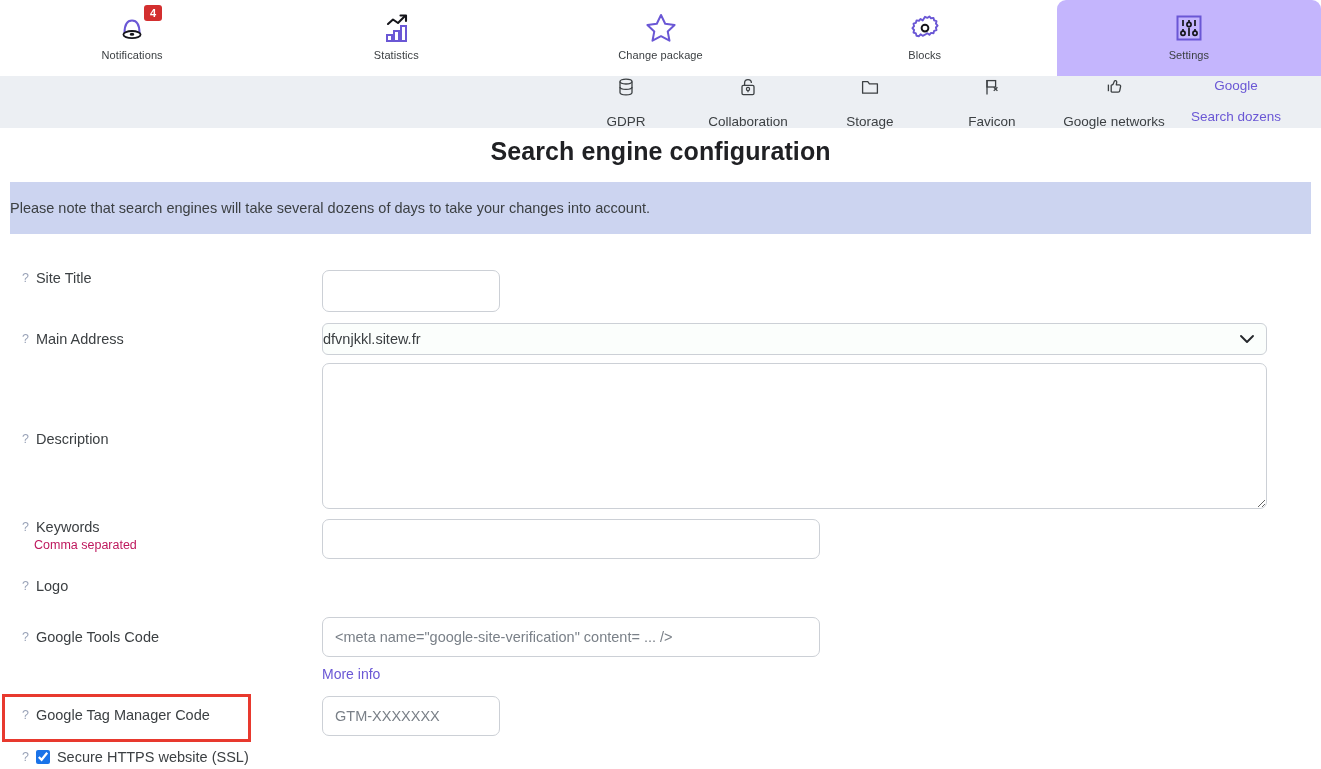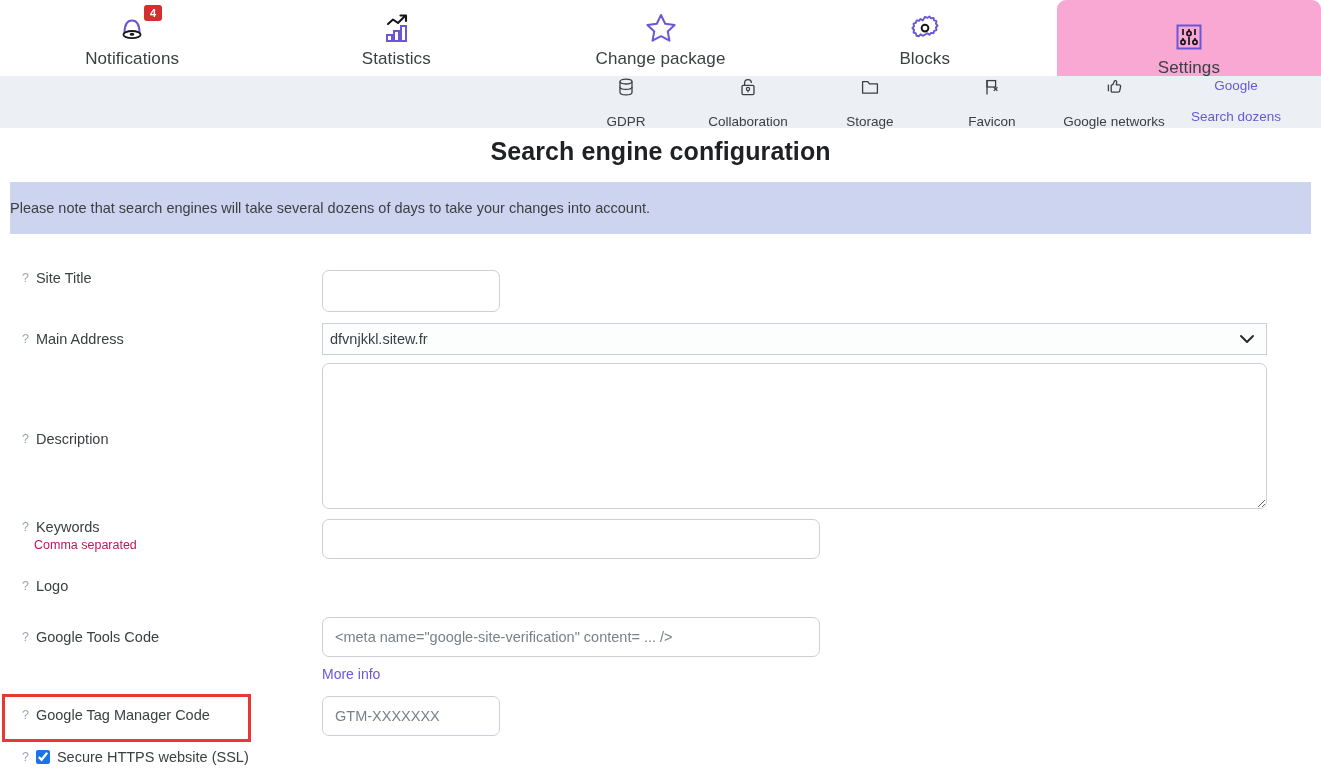--- a/index.html
+++ b/index.html
@@ -11,24 +11,24 @@
   
   .topnav{
     position:relative;height:76px;background:#ffffff;display:flex;
     align-items:stretch;
   }
   .topnav-item{
     flex:1 1 0;display:flex;flex-direction:column;align-items:center;
     justify-content:flex-start;padding-top:8px;cursor:pointer;position:relative;
   }
   .topnav-item.active{
-    background:#f9a8d4;border-top-left-radius:9px;border-top-right-radius:9px;justify-content:flex-end;
+    background:#c4b5fd;border-top-left-radius:9px;border-top-right-radius:9px;
   }
   .topnav-icon{height:40px;display:flex;align-items:center;justify-content:center;position:relative;}
-  .topnav-label{font-size:17px;color:#3c4043;letter-spacing:.1px;line-height:1;margin-top:2px;}
+  .topnav-label{font-size:11px;color:#3c4043;letter-spacing:.1px;line-height:1;margin-top:2px;}
   .badge{
     position:absolute;top:-3px;right:-13px;background:#d32f2f;color:#fff;
     font-size:11px;font-weight:700;border-radius:3px;width:18px;height:16px;
     display:flex;align-items:center;justify-content:center;line-height:1;
   }
   
   .subnav{
     height:52px;background:#eceff3;display:flex;align-items:center;
     justify-content:flex-end;padding-right:24px;box-sizing:border-box;
   }
@@ -61,22 +61,22 @@
   input[type=text]{
     font-family:"Liberation Sans","DejaVu Sans",sans-serif;
     font-size:14.5px;color:#3c4043;box-sizing:border-box;
     border:1px solid #ccd0d6;border-radius:7px;background:#fff;
     padding:0 12px;outline:none;
   }
   input::placeholder{color:#7a8088;opacity:1;}
   select{
     font-family:"Liberation Sans","DejaVu Sans",sans-serif;
     font-size:14.5px;color:#3c4043;box-sizing:border-box;
-    border:1px solid #ccd0d6;border-radius:0;background:#fbfefc;
-    padding:0 7px;height:32px;outline:none;
+    border:1px solid #ccd0d6;border-radius:6px;background:#fbfefc;
+    padding:0 0;height:32px;outline:none;
     -webkit-appearance:none;appearance:none;
   }
   .select-wrap{position:relative;}
   .chev{
     position:absolute;right:12px;top:50%;transform:translateY(-50%);
     pointer-events:none;
   }
   textarea{
     font-family:"Liberation Sans","DejaVu Sans",sans-serif;
     font-size:14.5px;color:#3c4043;box-sizing:border-box;

